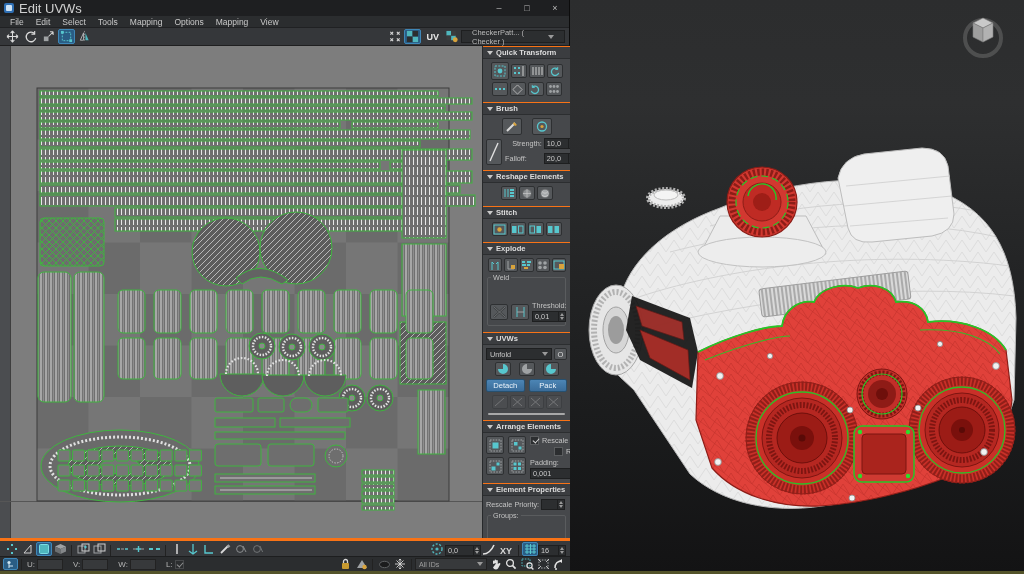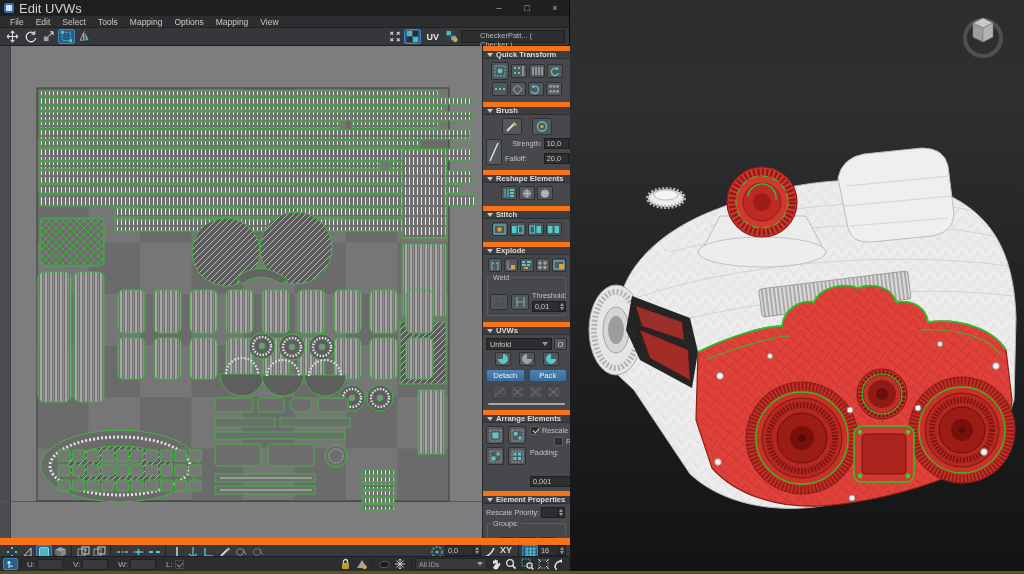--- a/index.html
+++ b/index.html
@@ -23,56 +23,56 @@
 
   .menubar{position:absolute;left:0;top:16px;width:100%;height:12px;background:#2b2d2f;display:flex;align-items:center;padding-left:4px;border-bottom:1px solid #202123;}
   .menu-item{font-size:8.5px;color:#c9c9c9;padding:0 6px;}
 
   .toolbar{position:absolute;left:0;top:28px;width:100%;height:18px;background:#35373a;display:flex;align-items:center;padding:0 4px;border-bottom:1px solid #1f1f20;}
   .tbtn{width:17px;height:15px;display:flex;align-items:center;justify-content:center;margin-right:1px;border-radius:2px;}
   .tbtn.active{background:#2a5d84;border:1px solid #3f87b8;}
   .tb-spacer{flex:1;}
   .uv-label{font-size:9px;font-weight:bold;color:#e6e6e6;margin:0 4px;}
   .tb-select{width:104px;height:13px;background:#2c2e30;border:1px solid #1e1f20;color:#b9b9b9;font-size:7.5px;
-    display:flex;align-items:center;padding:0 18px;justify-content:space-between;flex-direction:column;}
+    display:flex;align-items:center;padding:0 10px;justify-content:space-between;}
   .dd-arrow{width:0;height:0;border-left:3px solid transparent;border-right:3px solid transparent;border-top:4px solid #9a9a9a;}
 
   
   .canvas{position:absolute;left:0;top:46px;width:482px;height:492px;background:#7d7d7d;overflow:hidden;}
 
   
   .panel{position:absolute;left:482px;top:46px;width:88px;height:492px;background:#46484b;border-left:1px solid #27292b;overflow:hidden;}
-  .rollout-head{height:13px;background:#3b3d40;border-top:5px solid #f97316;border-bottom:1px solid #2c2e30;
+  .rollout-head{height:13px;background:#3b3d40;border-top:1px solid #f97316;border-bottom:1px solid #2c2e30;
     display:flex;align-items:center;padding-left:4px;}
   .rollout-head .tri{width:0;height:0;border-left:3px solid transparent;border-right:3px solid transparent;border-top:4px solid #c9c9c9;margin-right:3px;}
   .rollout-head .rtitle{font-size:7.6px;font-weight:bold;color:#dcdcdc;white-space:nowrap;}
   .rbody{padding:3px 3px 4px 3px;}
   .prow{display:flex;align-items:center;justify-content:center;gap:2px;margin-bottom:2px;flex-wrap:nowrap;}
   .pbtn{width:16px;height:14px;background:#55585b;border:1px solid #2e3032;border-radius:2px;display:flex;align-items:center;justify-content:center;flex:0 0 auto;}
   .pbtn.big{width:18px;height:18px;}
   .pbtn.dis{opacity:.35;}
   .plabel{font-size:7.3px;color:#c3c3c3;white-space:nowrap;}
   .spin{height:11px;background:#2c2e30;border:1px solid #1e1f20;display:flex;align-items:center;}
   .spin .val{flex:1;font-size:7.3px;color:#c9c9c9;padding:0 2px;text-align:left;}
   .spin .arr{width:7px;display:flex;flex-direction:column;align-items:center;justify-content:center;gap:1px;border-left:1px solid #1e1f20;height:100%;}
   .spin .arr i{display:block;width:0;height:0;border-left:2.5px solid transparent;border-right:2.5px solid transparent;}
   .spin .arr .up{border-bottom:3px solid #9a9a9a;}
   .spin .arr .dn{border-top:3px solid #9a9a9a;}
   .cb{width:9px;height:9px;background:#2c2e30;border:1px solid #5a5c5e;position:relative;flex:0 0 auto;}
   .cb.checked::after{content:"";position:absolute;left:1.5px;top:1px;width:5px;height:3px;border-left:1.5px solid #d6d6d6;border-bottom:1.5px solid #d6d6d6;transform:rotate(-48deg);}
-  .groupbox{border:1px solid #5a5c5e;border-radius:2px;position:relative;margin:5px 1px 2px 1px;padding:13px 2px 3px 2px;}
+  .groupbox{border:1px solid #5a5c5e;border-radius:2px;position:relative;margin:5px 1px 2px 1px;padding:23px 2px 3px 2px;}
   .groupbox>.glabel{position:absolute;top:-5px;left:3px;background:#46484b;padding:0 2px;font-size:7.2px;color:#c3c3c3;}
   .btn-blue{flex:1;height:13px;background:linear-gradient(#4c85b5,#3a6c99);border:1px solid #27506f;border-radius:2px;
     color:#eaf3fb;font-size:7.6px;display:flex;align-items:center;justify-content:center;}
   .pselect{flex:1;height:12px;background:#2c2e30;border:1px solid #1e1f20;color:#c9c9c9;font-size:7.3px;display:flex;align-items:center;justify-content:space-between;padding:0 3px;}
   .roundbtn{width:13px;height:12px;background:#55585b;border:1px solid #2e3032;border-radius:2px;color:#d8d8d8;font-size:7.5px;display:flex;align-items:center;justify-content:center;}
   .slider-groove{height:2px;background:#a8a8a8;margin:4px 2px 1px 2px;border-radius:1px;}
 
   
-  .ebar1{position:absolute;left:0;top:538px;width:570px;height:18px;background:#37393c;border-top:7px solid #f97316;display:flex;align-items:flex-start;padding:0 4px;}
+  .ebar1{position:absolute;left:0;top:538px;width:570px;height:18px;background:#37393c;border-top:3px solid #f97316;display:flex;align-items:flex-end;padding:0 4px;}
   .ebar2{position:absolute;left:0;top:556px;width:570px;height:15px;background:#2b2d2f;border-top:1px solid #1d1e1f;display:flex;align-items:center;padding:0 3px;}
   .sep{width:1px;height:11px;background:#222;margin:0 3px;flex:0 0 auto;}
   .sbtn{width:16px;height:14px;display:flex;align-items:center;justify-content:center;border-radius:2px;flex:0 0 auto;}
   .sbtn.active{background:#2a5d84;border:1px solid #3f87b8;}
   .slabel{font-size:8px;color:#b5b5b5;margin:0 2px;flex:0 0 auto;}
   .sfield{width:26px;height:11px;background:#37393b;border:1px solid #222;flex:0 0 auto;}
   .axis-label{font-size:9px;font-weight:bold;color:#d8d8d8;margin:0 3px;}
   .ids-select{width:72px;height:12px;background:#37393b;border:1px solid #222;color:#9f9f9f;font-size:7px;display:flex;align-items:center;justify-content:space-between;padding:0 3px;flex:0 0 auto;}
 
   .trackbar-strip{position:absolute;left:0;top:571px;width:1024px;height:3px;background:#54542a;}
@@ -854,21 +854,21 @@
           <div style="flex:1;">
             <div class="prow" style="justify-content:flex-start;gap:3px;">
               <div class="cb checked"></div>
               <span class="plabel">Rescale</span>
             </div>
             <div class="prow" style="justify-content:flex-start;gap:3px;margin-left:24px;">
               <div class="cb"></div>
               <span class="plabel">Rotate</span>
             </div>
             <div class="plabel">Padding:</div>
-            <div class="spin" style="width:100%;margin-top:19px;">
+            <div class="spin" style="width:100%;margin-top:1px;">
               <span class="val">0,001</span>
               <span class="arr">
                   <i class="up"></i>
                   <i class="dn"></i>
                 </span>
             </div>
           </div>
         </div>
       </div>
 

